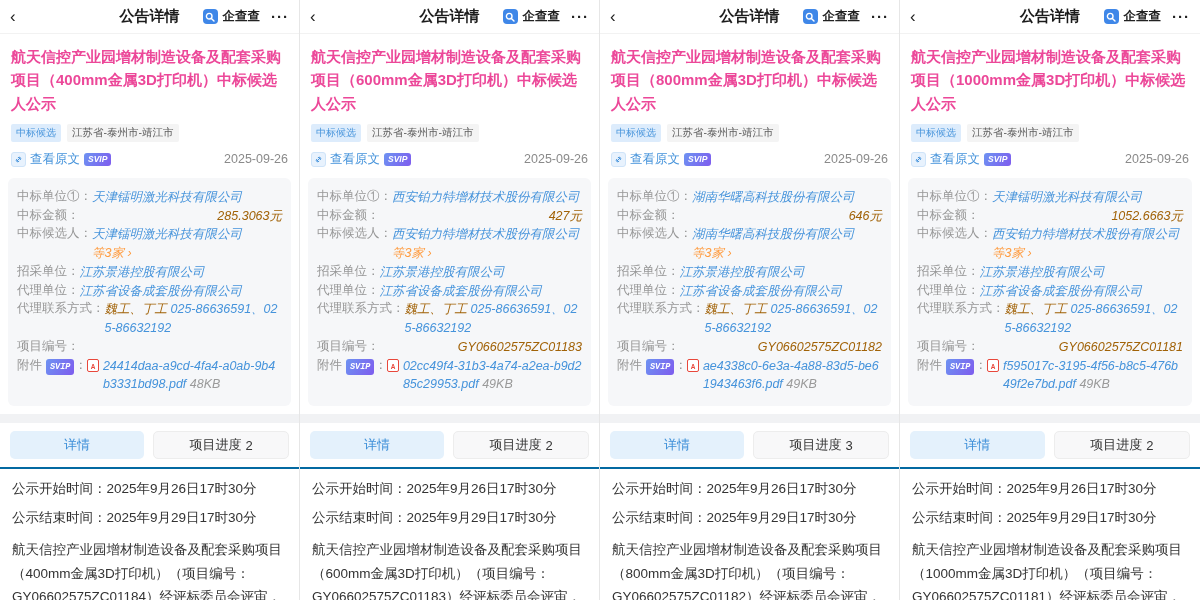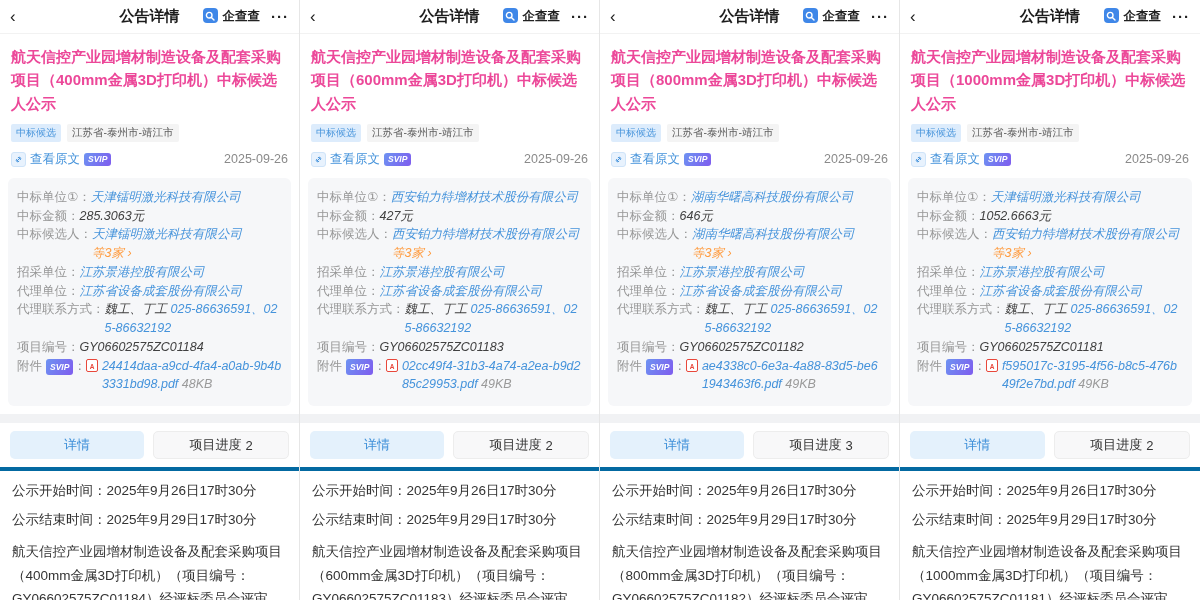--- a/index.html
+++ b/index.html
@@ -5,52 +5,52 @@
   * { margin:0; padding:0; box-sizing:border-box; }
   html,body { width:1200px; height:600px; background:#fff; font-family:"Liberation Sans","DejaVu Sans",sans-serif; }
   #app { display:flex; width:1200px; height:600px; }
   .panel { width:300px; height:600px; background:#fff; overflow:hidden; border-right:1px solid #e6e6e6; position:relative; }
   .panel:last-child { border-right:none; }
 
   
   .navbar { height:34px; display:flex; align-items:center; padding:0 10px; position:relative; border-bottom:1px solid #f2f2f2; background:#fff; }
   .back { width:20px; font-size:17px; color:#222; cursor:pointer; line-height:1; }
   .nav-title { position:absolute; left:0; right:0; text-align:center; font-size:15px; font-weight:bold; color:#1a1a1a; pointer-events:none; }
-  .nav-right { margin-left:auto; display:flex; align-items:flex-start; gap:5px; z-index:1; }
+  .nav-right { margin-left:auto; display:flex; align-items:center; gap:5px; z-index:1; }
   .qcc-logo { width:15px; height:15px; background:#3f87e8; border-radius:4px; display:flex; align-items:center; justify-content:center; }
   .qcc-name { font-size:12.5px; color:#222; font-weight:bold; }
   .more-dots { font-size:15px; color:#222; letter-spacing:1px; margin-left:6px; font-weight:bold; }
 
   
   .doc-title { padding:11px 11px 5px; font-size:15px; font-weight:bold; color:#ec4899; line-height:1.55; }
   .badge-row { display:flex; align-items:center; gap:6px; padding:4px 11px 0; }
   .badge-status { background:#ddecfc; color:#4593db; font-size:10px; padding:2px 5px; border-radius:2px; }
   .badge-region { background:#f4f4f4; color:#5c5c5c; font-size:10.5px; padding:2px 5px; border-radius:2px; }
   .link-row { display:flex; align-items:center; padding:9px 11px 2px; }
   .link-ico { width:15px; height:15px; border-radius:3px; background:#e8f2fd; border:1px solid #cfe4f9; display:inline-flex; align-items:center; justify-content:center; margin-right:4px; }
   .view-orig { color:#4593db; font-size:12.5px; cursor:pointer; }
   .svip { display:inline-block; background:linear-gradient(120deg,#6e93f2,#7e5cee); color:#fff; font-size:8.5px; font-weight:bold; font-style:italic; padding:1.5px 4px; border-radius:3px; margin-left:4px; }
   .pub-date { margin-left:auto; color:#8a8a8a; font-size:12.5px; }
 
   
   .card { margin:8px; background:#f6f7f9; border-radius:6px; padding:10px 9px 12px; }
   .row { display:flex; font-size:12.5px; line-height:1.5; margin-top:0; }
   .row:first-child { margin-top:0; }
-  .lbl { color:#979797; white-space:nowrap; }
+  .lbl { color:#979797; white-space:nowrap;font-family:Liberation Mono, monospace; }
   .val { flex:1; word-break:break-all;font-style:italic; }
   .blue { color:#4593db; cursor:pointer; }
-  .dark { color:#404040; }
+  .dark { color:#a16207;text-align:right; }
   .more3 { color:#ff9c40; white-space:nowrap; cursor:pointer; }
   .pdf-ico { width:12px; height:13px; flex:none; margin-right:4px; margin-top:2px; }
   .att-size { color:#9a9a9a; }
   .att-flex { display:flex; flex:1; }
 
   
   .gap { height:9px; background:#f1f2f4; }
-  .tabbar { display:flex; gap:9px; padding:8px 10px; border-bottom:4px solid #0369a1; background:#fff; }
+  .tabbar { display:flex; gap:9px; padding:8px 10px; border-bottom:2px solid #0369a1; background:#fff; }
   .tab { flex:1; height:28px; display:flex; align-items:center; justify-content:center; gap:4px; border-radius:5px; font-size:13px; cursor:pointer; }
   .tab.active { background:#e4f1fc; color:#3d8fd8; }
   .tab.inactive { background:#f8f8f9; border:1px solid #ededed; color:#333; }
 
   
   .content { padding:11px 12px 0; }
   .time-line { font-size:13.5px; color:#333; margin-bottom:11px; }
   .para { font-size:13.5px; color:#333; line-height:1.75; margin:3px 0 14px; }
 </style>
 </head>
@@ -112,21 +112,20 @@
       <div class="row">
         <span class="lbl">代理单位：</span>
         <span class="val blue">江苏省设备成套股份有限公司</span>
       </div>
       <div class="row">
         <span class="lbl">代理联系方式：</span>
         <span class="val"><span class="dark">魏工、丁工 </span><span class="blue">025-86636591、025-86632192</span></span>
       </div>
       <div class="row">
         <span class="lbl">项目编号：</span>
-        <span class="val dark">GY06602575ZC01184</span>
       </div>
       <div class="row">
         <span class="lbl"><span>附件</span><span class="svip">SVIP</span><span>：</span></span>
         <span class="att-flex">
           <svg class="pdf-ico" viewBox="0 0 12 13">
               <rect x="0.5" y="0.5" width="11" height="12" rx="1.5" fill="#fff" stroke="#e8473b"></rect>
               <text x="6" y="9.5" font-size="6.5" fill="#e8473b" text-anchor="middle" font-weight="bold" font-family="Liberation Sans,sans-serif">A</text>
             </svg>
           <span class="val"><span class="blue">24414daa-a9cd-4fa4-a0ab-9b4b3331bd98.pdf</span><span class="att-size"> 48KB</span></span>
         </span>

